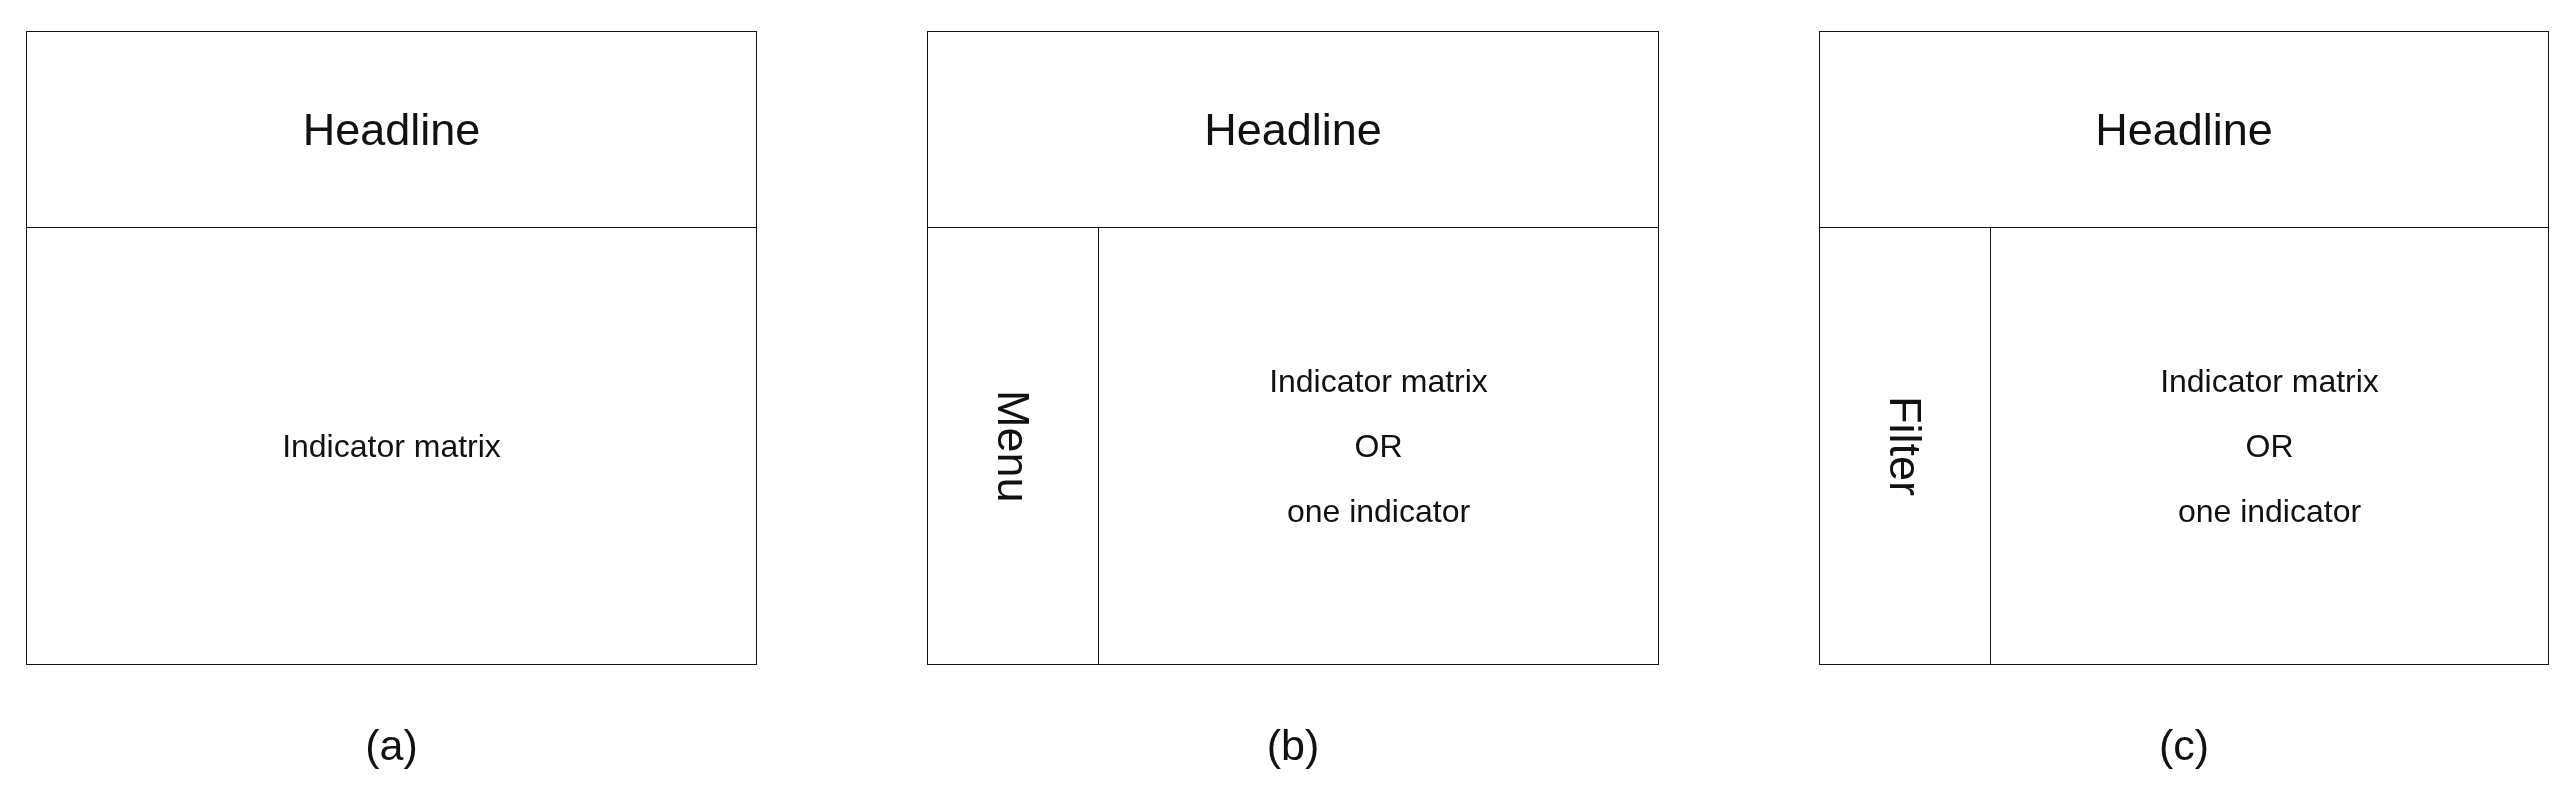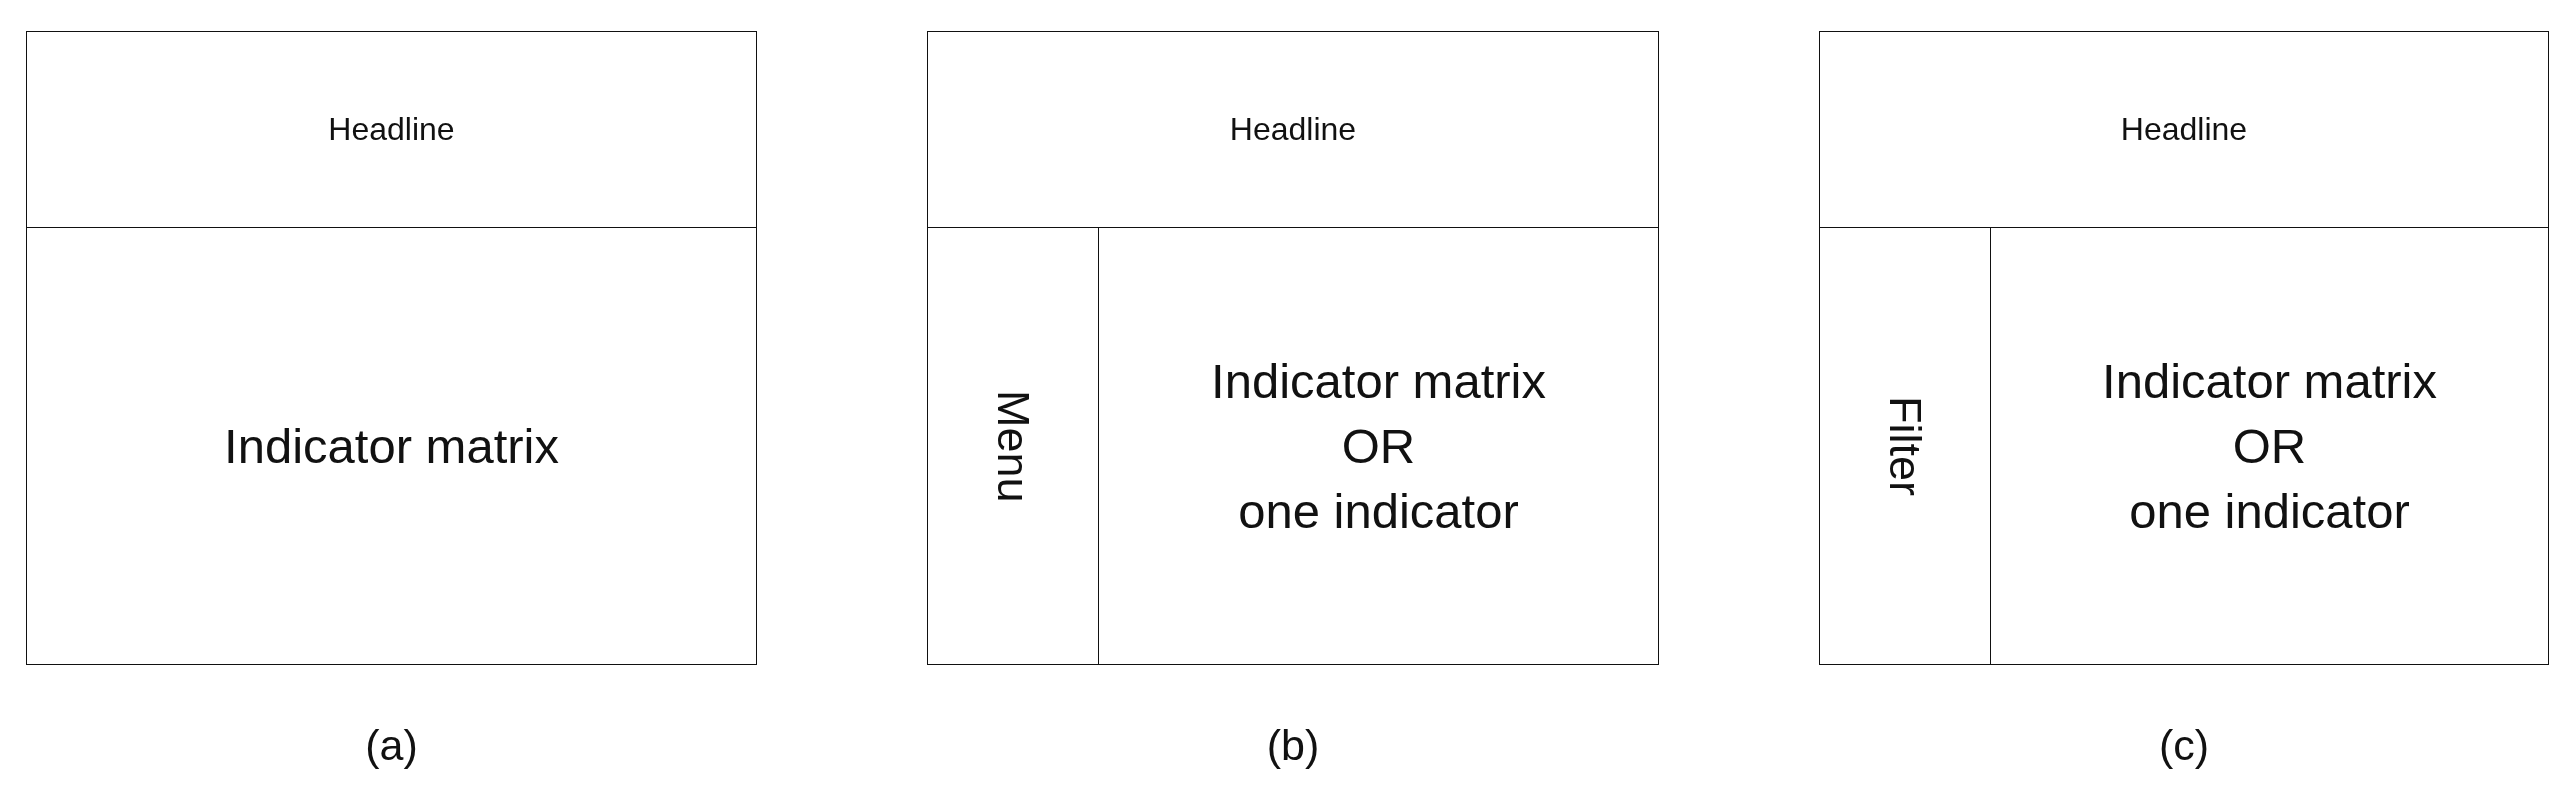--- a/index.html
+++ b/index.html
@@ -31,21 +31,21 @@
   .box-b { left: 927px; width: 732px; }
   .box-c { left: 1819px; width: 730px; }
 
   .head-cell {
     height: 196px;
     box-sizing: border-box;
     border-bottom: 1.7px solid var(--line);
     display: flex;
     align-items: center;
     justify-content: center;
-    font-size: 32px;
+    font-size: 45px;
     flex: 0 0 auto;
   }
   .body-row {
     flex: 1 1 auto;
     display: flex;
     min-height: 0;
   }
   .side-cell {
     width: 171px;
     box-sizing: border-box;
@@ -61,21 +61,21 @@
     font-size: 45px;
     white-space: nowrap;
   }
   .content-cell {
     flex: 1 1 auto;
     display: flex;
     flex-direction: column;
     align-items: center;
     justify-content: center;
     text-align: center;
-    font-size: 49px;
+    font-size: 32px;
     line-height: 65px;
   }
   .caption {
     position: absolute;
     top: 713px;
     height: 65px;
     line-height: 65px;
     text-align: center;
     font-size: 43px;
   }

